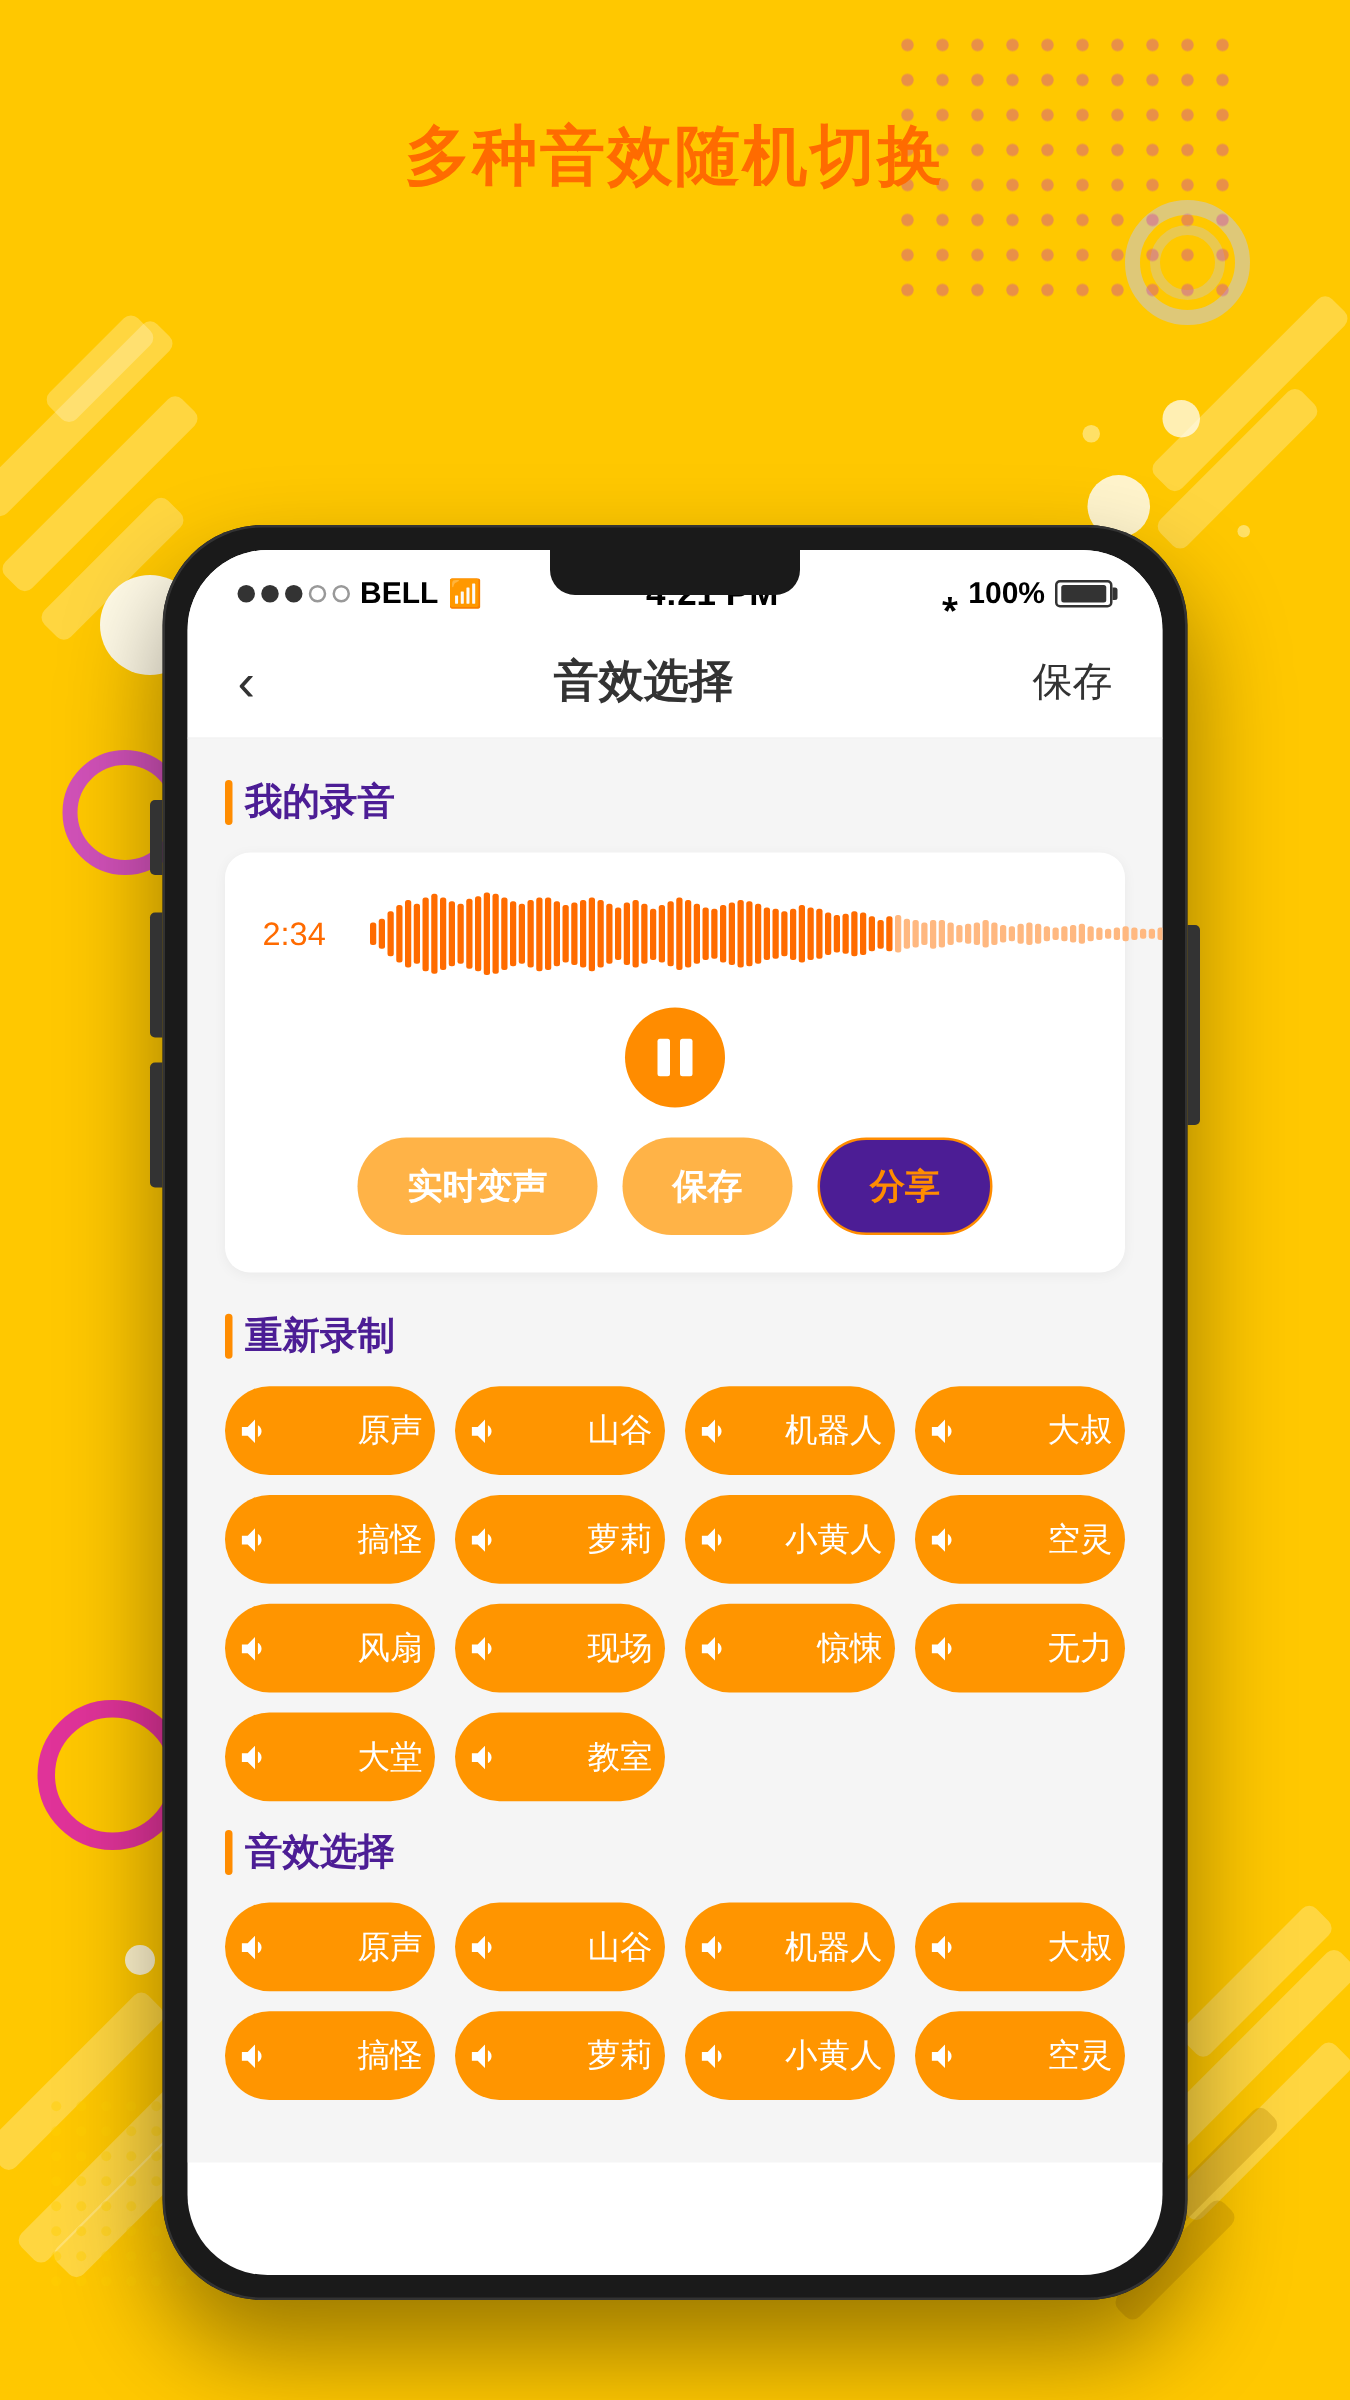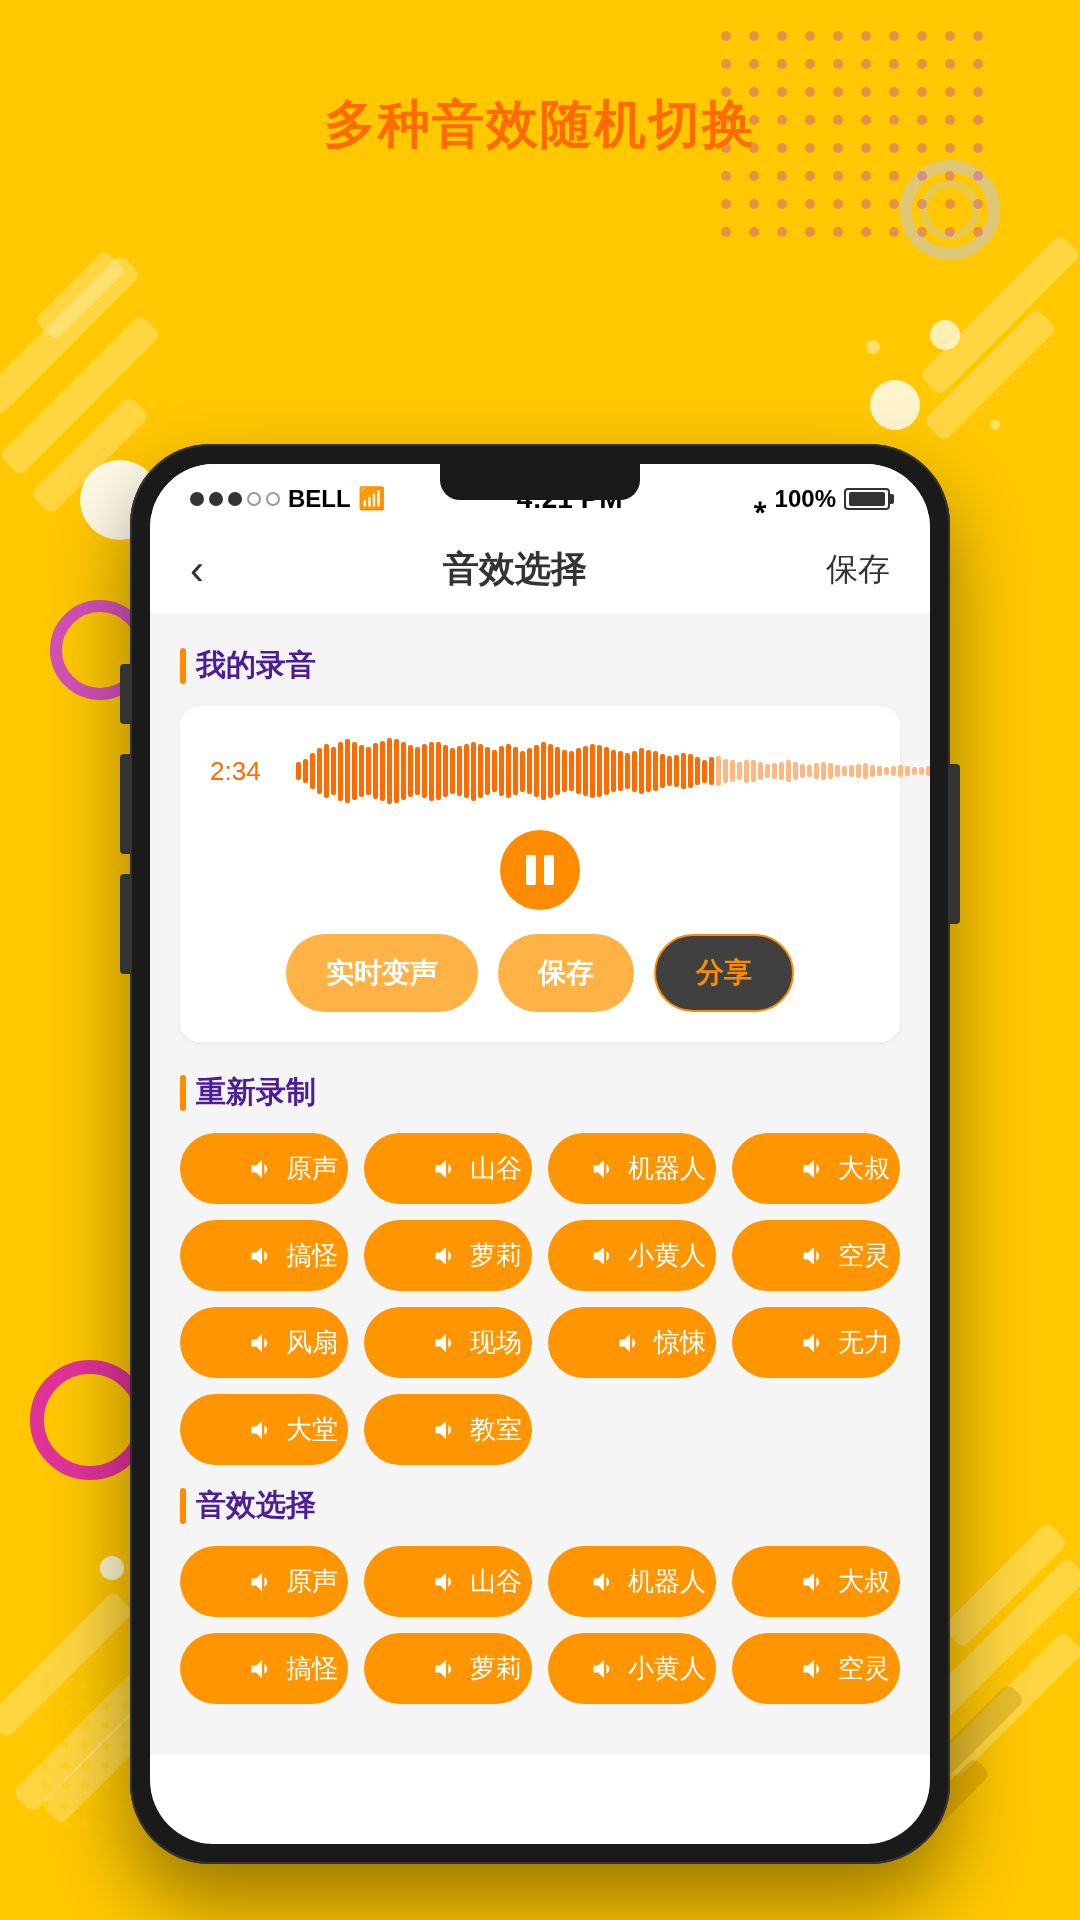--- a/index.html
+++ b/index.html
@@ -48,21 +48,21 @@
       font-size: 52px;
       font-weight: 700;
       color: #FF6B00;
       margin-top: 10px;
       letter-spacing: 2px;
     }
 
     
     .phone-container {
       position: absolute;
-      top: 444px;
+      top: 420px;
       left: 50%;
       transform: translateX(-50%);
       width: 820px;
       z-index: 20;
     }
 
     .phone-frame {
       background: #1a1a1a;
       border-radius: 80px;
       padding: 20px;
@@ -258,21 +258,21 @@
       cursor: pointer;
       border: none;
     }
 
     .action-btn.filled {
       background: #FFB347;
       color: #fff;
     }
 
     .action-btn.outline {
-      background: #404040;
+      background: #4c1d95;
       color: #FF8C00;
       border: 2px solid #FF8C00;
     }
 
     
     .effects-section {
       margin-bottom: 20px;
     }
 
     .effects-grid {
@@ -281,21 +281,21 @@
       gap: 16px;
       margin-bottom: 16px;
     }
 
     .effect-btn {
       background: #FF9500;
       border-radius: 50px;
       padding: 18px 10px;
       display: flex;
       align-items: center;
-      justify-content: flex-end;
+      justify-content: space-between;
       gap: 10px;
       cursor: pointer;
       border: none;
     }
 
     .effect-label {
       font-size: 26px;
       color: #fff;
       font-weight: 500;
     }

